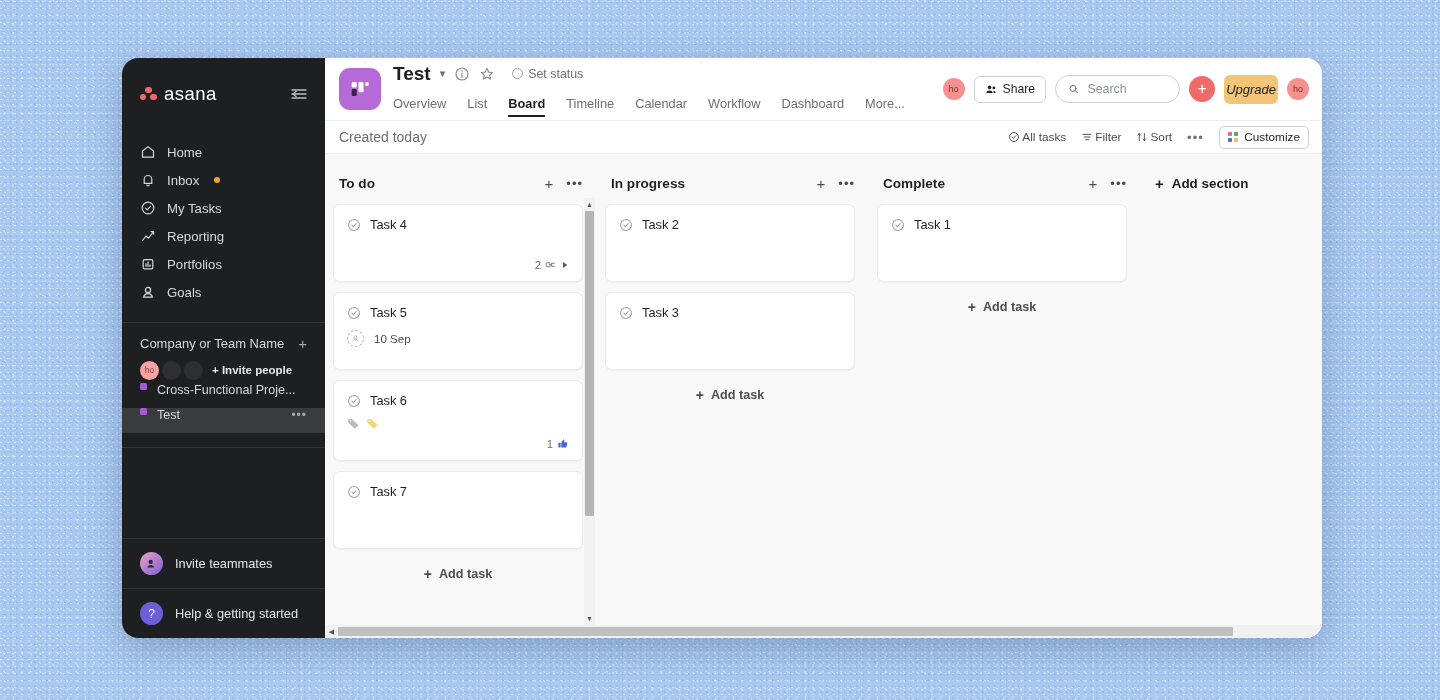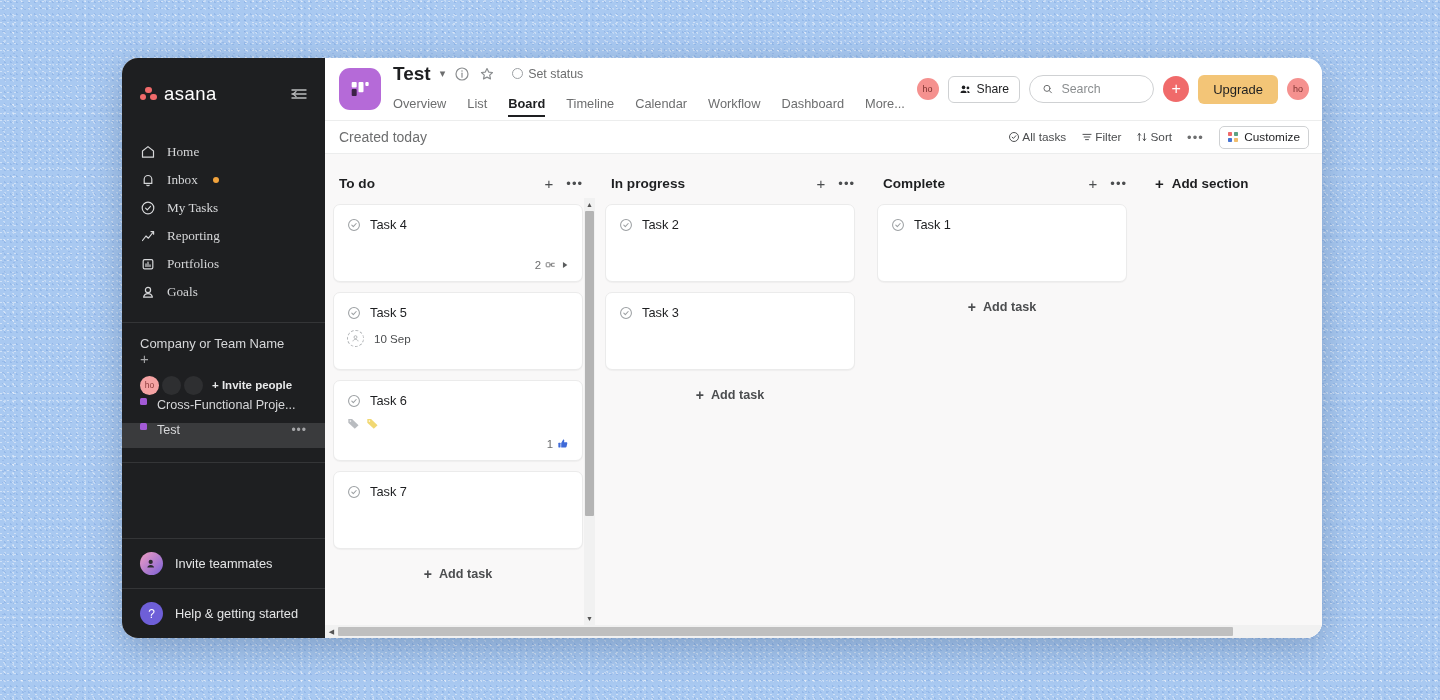--- a/index.html
+++ b/index.html
@@ -46,32 +46,32 @@
   .asana-logo { display: flex; align-items: center; gap: 7px; }
   .logo-dots { position: relative; width: 17px; height: 14px; }
   .logo-dots i { position: absolute; background: #f06a6a; border-radius: 50%;
                  width: 6.4px; height: 6.4px; display: block; }
   .logo-dots i:nth-child(1) { left: 5.2px; top: 0; }
   .logo-dots i:nth-child(2) { left: 0; top: 7px; }
   .logo-dots i:nth-child(3) { left: 10.4px; top: 7px; }
   .logo-word { font-size: 18.5px; color: #fff; letter-spacing: .5px; font-weight: 400; }
   .collapse-btn { width: 20px; height: 20px; cursor: pointer; opacity: .85; }
 
-  .sb-nav { margin-top: 28px; font-family: Liberation Serif, serif; }
+  .sb-nav { margin-top: 28px; }
   .sb-item { display: flex; align-items: center; gap: 11px;
              height: 28px; padding: 0 18px; font-size: 13.2px; color: #d6d7d9;
              cursor: pointer; }
   .sb-ico { width: 16px; height: 16px; flex: none; display: block; }
   .dot-orange { width: 6px; height: 6px; border-radius: 50%; background: #f2a33c;
                 display: inline-block; margin-left: 4px; }
 
   .sb-divider { height: 1px; background: #343537; margin: 16px 0 0 0; }
 
-  .sb-team-hdr { display: flex; justify-content: space-between;
-                 padding: 13px 18px 4px 18px; font-size: 13px; color: #d6d7d9; flex-direction: column; }
+  .sb-team-hdr { display: flex; align-items: center; justify-content: space-between;
+                 padding: 13px 18px 4px 18px; font-size: 13px; color: #d6d7d9; }
   .plus-sm { font-size: 15px; color: #a5a6a8; cursor: pointer; line-height: 1; }
 
   .member-row { display: flex; align-items: center; padding: 2px 18px 0 18px; height: 28px; }
   .av { width: 19px; height: 19px; border-radius: 50%; flex: none; }
   .av.ho { background: #f5a3a3; color: #8c3b3b; font-size: 8.5px;
            display: flex; align-items: center; justify-content: center; }
   .av.blank { background: #2e2f31; margin-left: 3px; }
   .invite-people { font-size: 11.5px; color: #e8e9ea; font-weight: bold; margin-left: 9px;
                    cursor: pointer; white-space: nowrap; }
 
@@ -127,21 +127,21 @@
                 cursor: text; }
   .search-box input { border: none; outline: none; font-size: 12.4px; color: #6d6e6f;
                       width: 100%; font-family: inherit; background: transparent; }
   .search-box input::placeholder { color: #8b8e90; }
   .plus-circle { width: 26px; height: 26px; border-radius: 50%; background: #f06a6a;
                  color: #fff; display: flex; align-items: center; justify-content: center;
                  font-size: 16px; cursor: pointer; }
   .upgrade-btn { height: 29px; padding: 0 15px; border-radius: 6px; background: #f2c униp; }
   .upgrade-btn { background: #f3c577; color: #1e1f21; font-size: 13px;
                  display: flex; align-items: center; border: none; cursor: pointer;
-                 font-family: inherit; height: 29px; padding: 0 15px; border-radius: 6px; }
+                 font-family: inherit; height: 29px; padding: 0 2px; border-radius: 6px; font-style: italic; }
 
   
   .toolbar { height: 34px; border-top: 1px solid #eceded; border-bottom: 1px solid #eceded;
              display: flex; align-items: center; padding: 0 13px 0 14px; flex: none; }
   .created-today { font-size: 14px; color: #6d6e6f; }
   .tb-right { margin-left: auto; display: flex; align-items: center; gap: 15px; }
   .tb-btn { display: flex; align-items: center; gap: 2px; font-size: 11.8px;
             color: #4b4d4f; cursor: pointer; }
   .tb-dots { font-size: 13px; color: #6d6e6f; letter-spacing: 1px; cursor: pointer; }
   .customize-btn { display: flex; align-items: center; gap: 6px; height: 23px;

